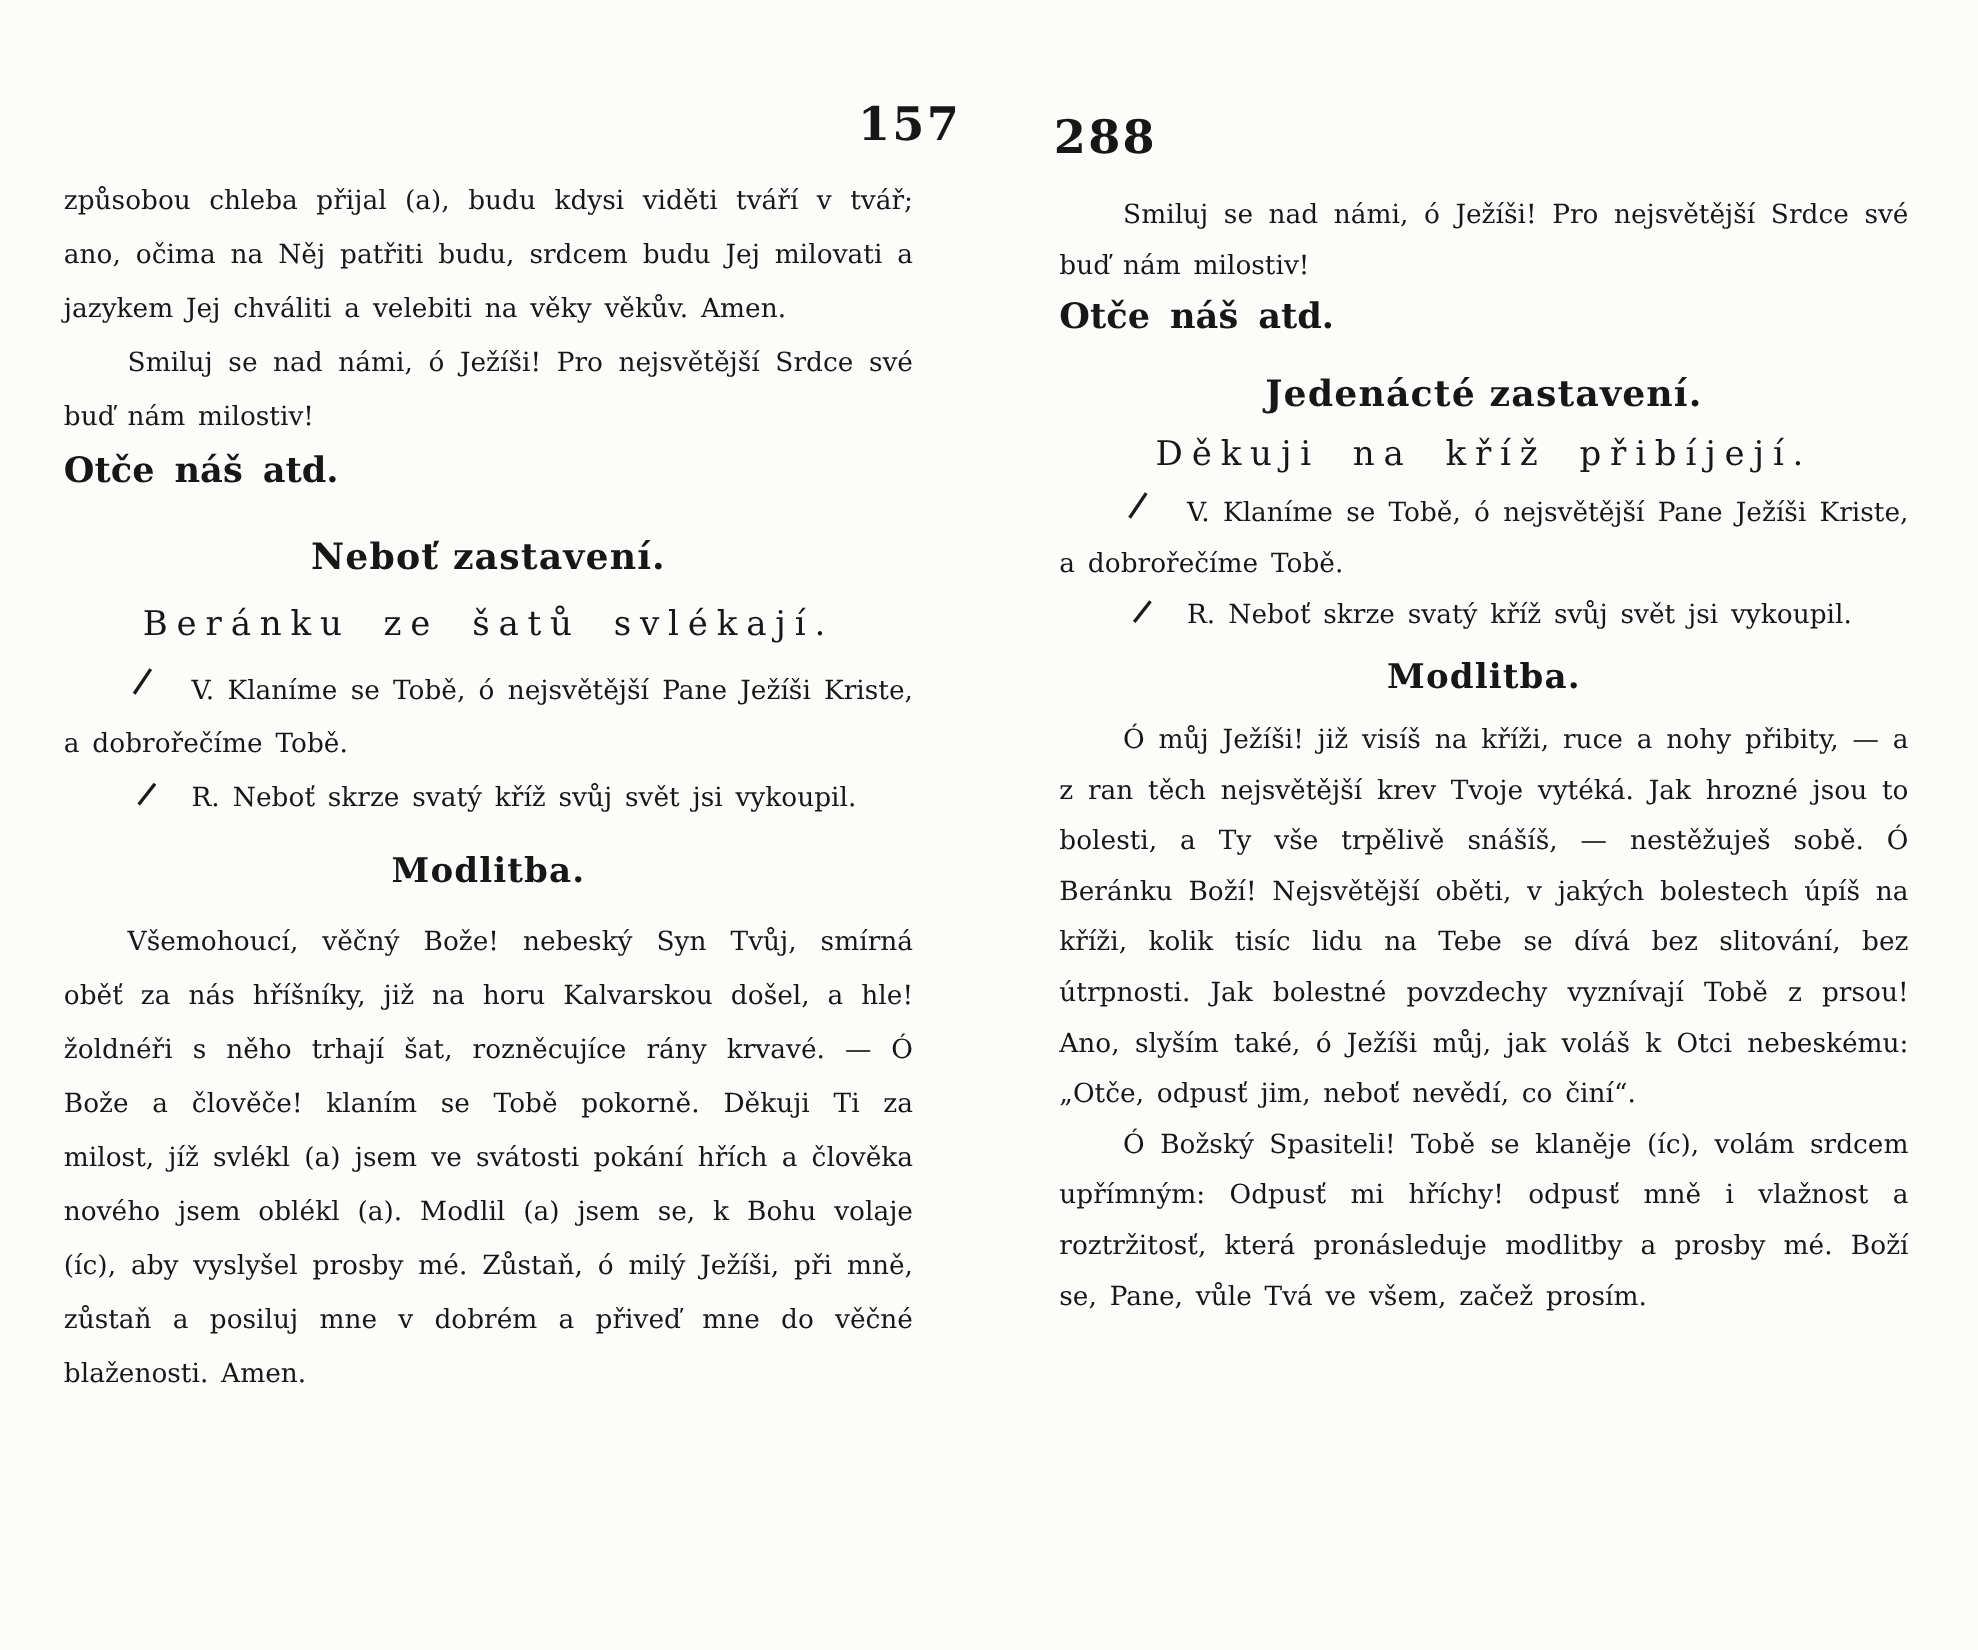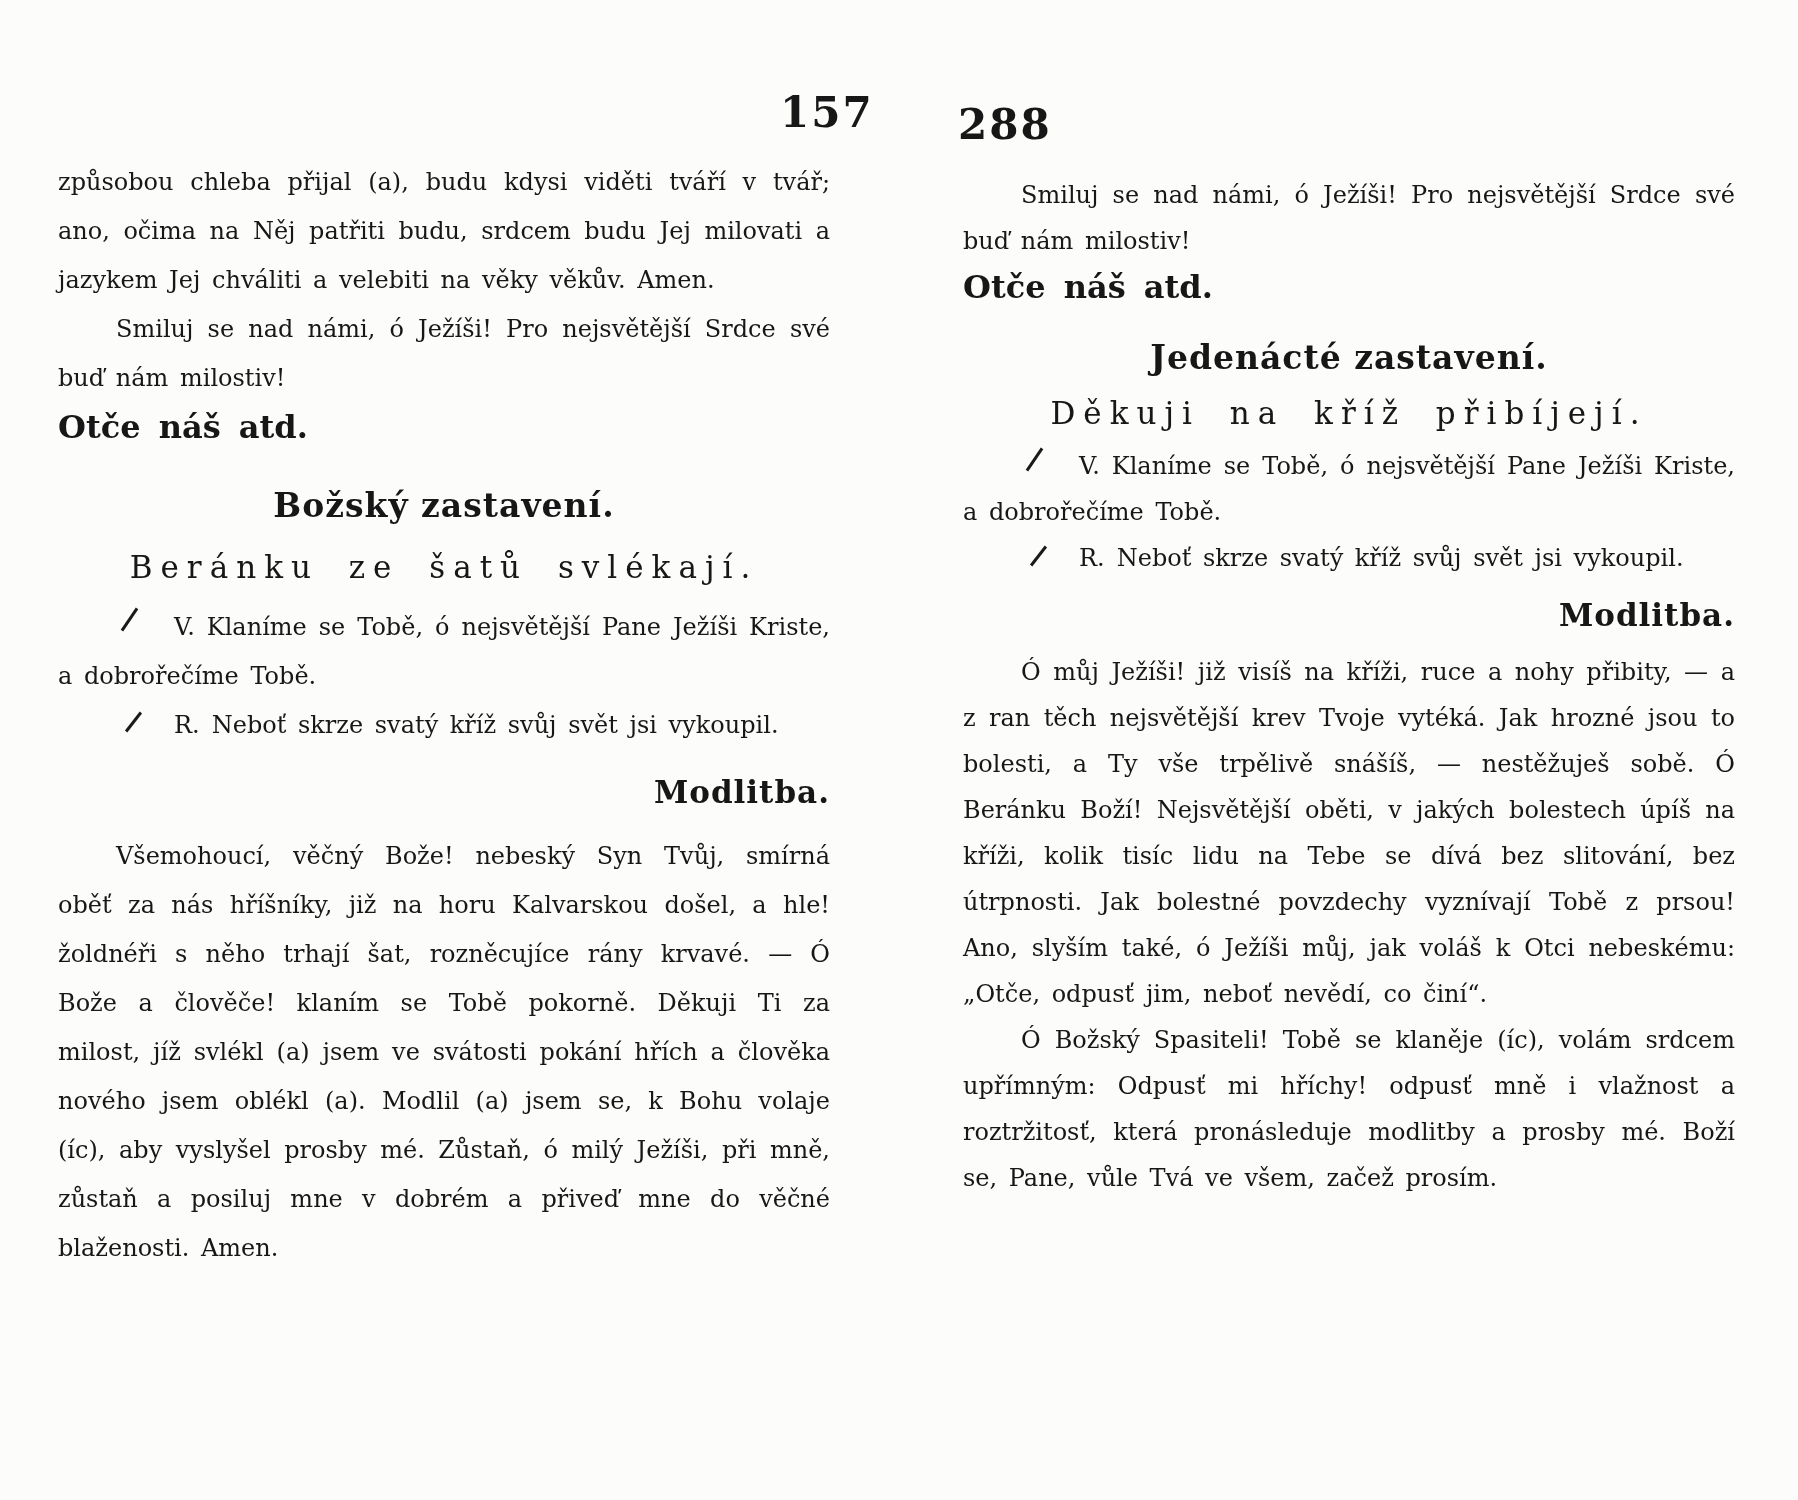--- a/index.html
+++ b/index.html
@@ -68,21 +68,21 @@
     letter-spacing: 8px;
     word-spacing: 12px;
     margin: 0 0 16px 0;
     line-height: 40px;
   }
   #col-right .spaced-heading { margin: 0 0 10px 0; }
 
   .prayer-heading {
     font-size: 31px;
     font-weight: bold;
-    text-align: right;
+    text-align: center;
     letter-spacing: 1px;
     margin: 22px 0 20px 0;
     line-height: 40px;
   }
   #col-right .prayer-heading { margin: 14px 0 14px 0; }
 
   
   .vr {
     display: inline-block;
     position: relative;
@@ -110,21 +110,21 @@
 </head>
 <body>
 
 <span id="pn-left" class="page-number">157</span>
 <span id="pn-right" class="page-number">288</span>
 
 <div id="col-left" class="page-col">
   <p class="para noindent">způsobou chleba přijal (a), budu kdysi viděti tváří v tvář; ano, očima na Něj patřiti budu, srdcem budu Jej milovati a jazykem Jej chváliti a velebiti na věky věkův. Amen.</p>
   <p class="para">Smiluj se nad námi, ó Ježíši! Pro nejsvětější Srdce své buď nám milostiv!</p>
   <p class="centerline">Otče náš atd.</p>
-  <h2 class="station-heading">Božský zastavení.</h2>
+  <h2 class="station-heading">Neboť zastavení.</h2>
   <div class="spaced-heading">Beránku ze šatů svlékají.</div>
   <p class="para"><span class="vr vr-v">V.</span><span>Klaníme se Tobě, ó nejsvětější Pane Ježíši Kriste, a dobrořečíme Tobě.</span></p>
   <p class="para"><span class="vr vr-r">R.</span><span>Neboť skrze svatý kříž svůj svět jsi vykoupil.</span></p>
   <h3 class="prayer-heading">Modlitba.</h3>
   <p class="para">Všemohoucí, věčný Bože! nebeský Syn Tvůj, smírná oběť za nás hříšníky, již na horu Kalvarskou došel, a hle! žoldnéři s něho trhají šat, rozněcujíce rány krvavé. — Ó Bože a člověče! klaním se Tobě pokorně. Děkuji Ti za milost, jíž svlékl (a) jsem ve svátosti pokání hřích a člověka nového jsem oblékl (a). Modlil (a) jsem se, k Bohu volaje (íc), aby vyslyšel prosby mé. Zůstaň, ó milý Ježíši, při mně, zůstaň a posiluj mne v dobrém a přiveď mne do věčné blaženosti. Amen.</p>
 </div>
 
 <div id="col-right" class="page-col">
   <p class="para">Smiluj se nad námi, ó Ježíši! Pro nejsvětější Srdce své buď nám milostiv!</p>
   <p class="centerline">Otče náš atd.</p>

